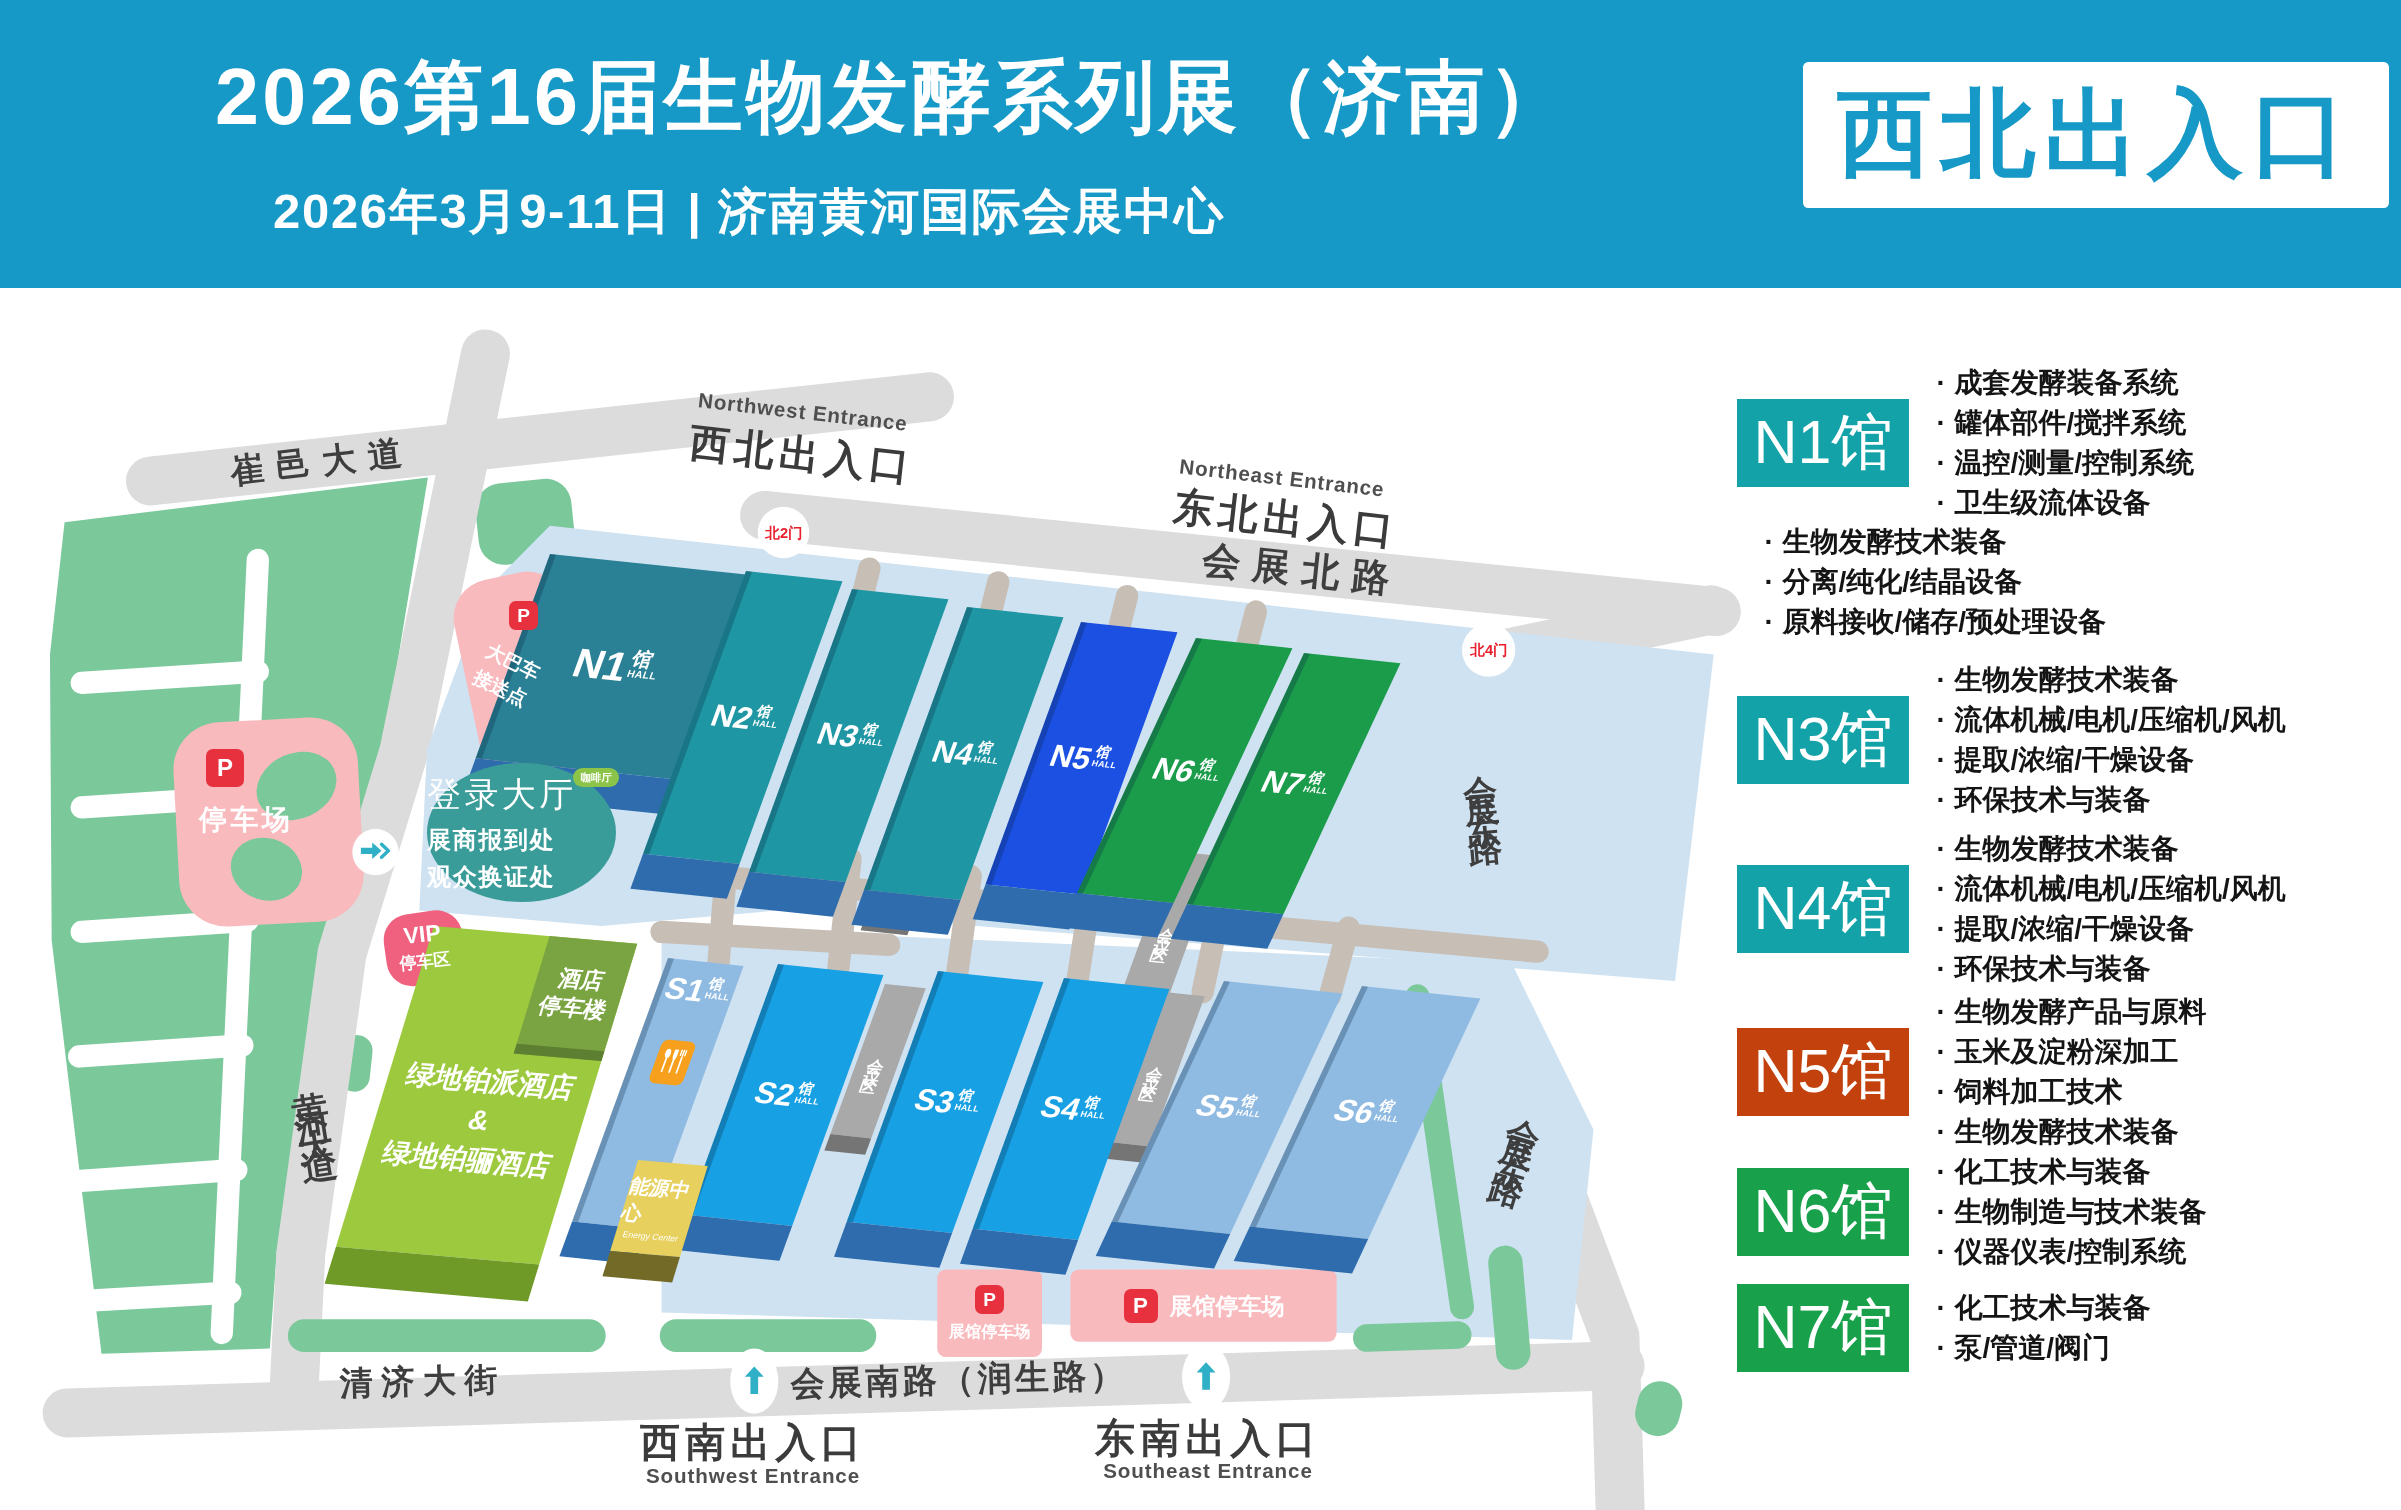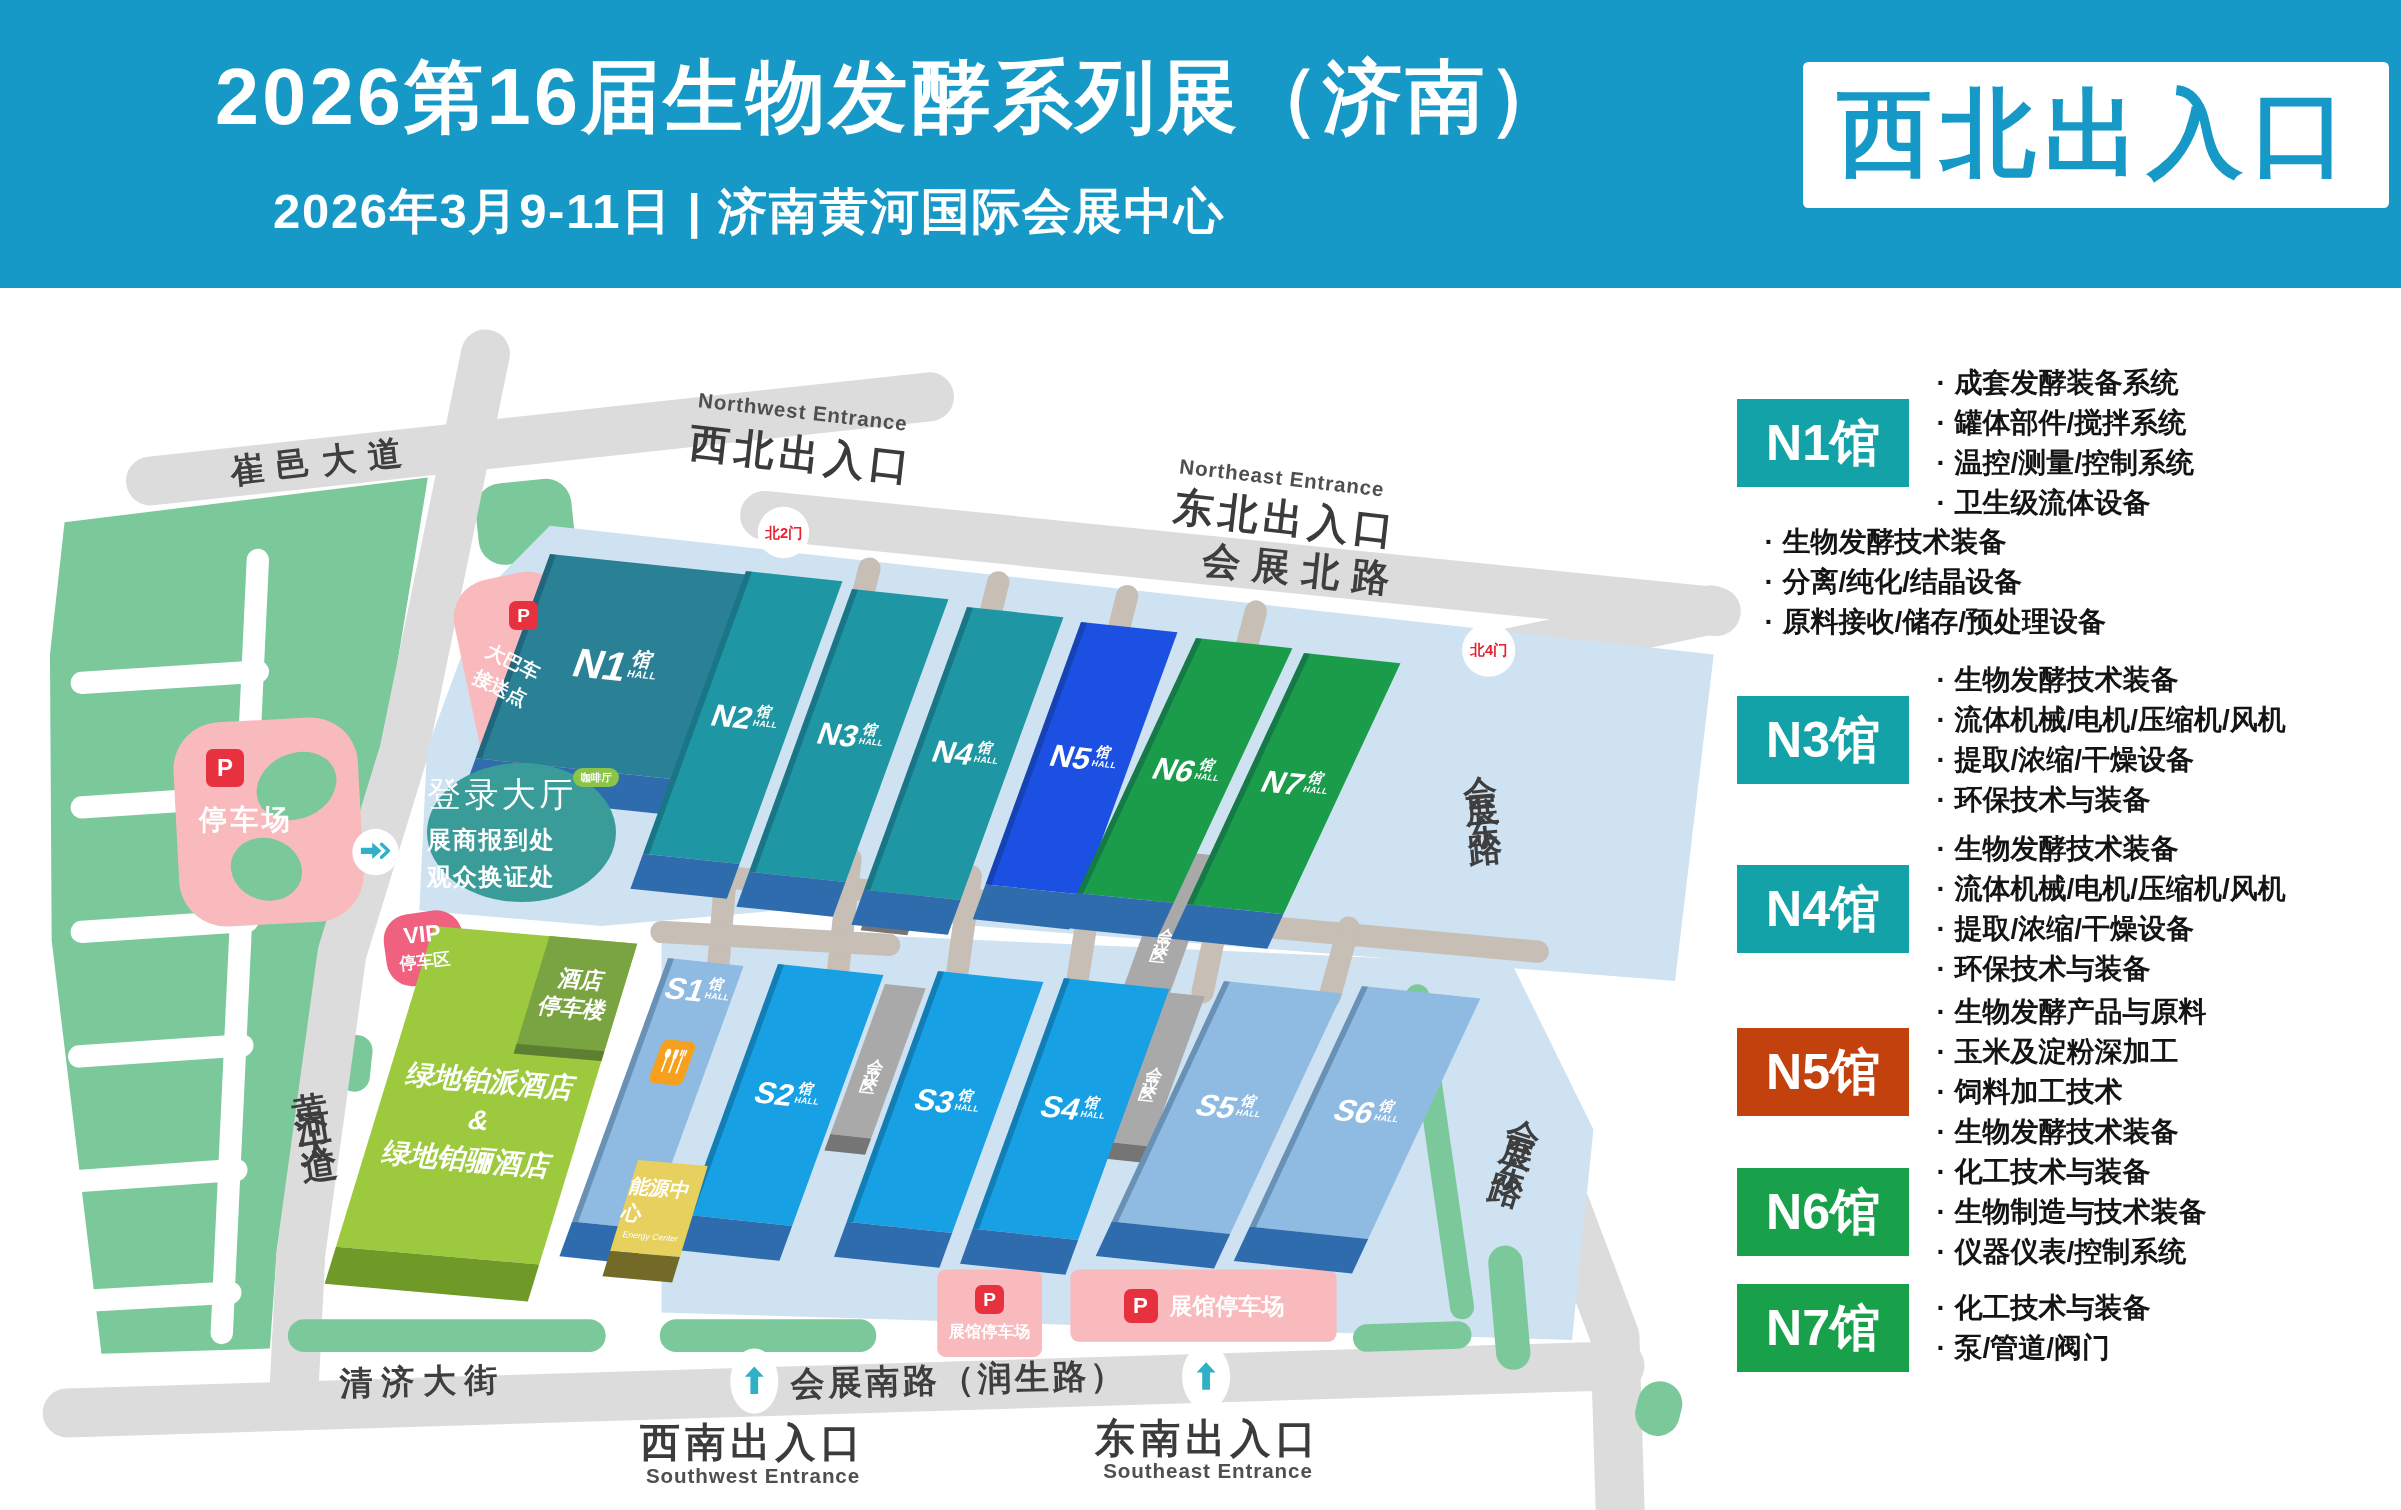--- a/index.html
+++ b/index.html
@@ -10,21 +10,21 @@
   #header{position:absolute;left:0;top:0;width:2401px;height:288px;background:#1699c6;}
   #title{position:absolute;left:215px;top:45px;font-size:79px;font-weight:800;color:#fff;letter-spacing:3.4px;}
   #subtitle{position:absolute;left:273px;top:179px;font-size:49px;font-weight:800;color:#fff;letter-spacing:1.7px;}
   #badge{position:absolute;left:1803px;top:62px;width:586px;height:146px;background:#fff;border-radius:5.2px;
          display:flex;align-items:center;justify-content:center;}
   #badge span{font-size:95px;font-weight:800;color:#1699c6;letter-spacing:8.6px;}
 
   
   .lrow{position:absolute;left:1737px;width:653px;display:flex;align-items:center;}
   .lbox{width:172px;height:88px;flex:0 0 172px;display:flex;align-items:center;justify-content:center;
-        color:#fff;font-size:50px;font-weight:700;}
+        color:#fff;font-size:61px;font-weight:400;}
   .lbox.teal{background:#12a2a7}.lbox.blue{background:#c2410c}.lbox.green{background:#18a04b}
   .lul{list-style:none;margin:0 0 0 27.5px;padding:0;}
   .lul li{font-size:28px;font-weight:700;color:#141414;line-height:40px;white-space:nowrap;}
   .lul li::before{content:"·";margin-right:8.6px;font-weight:900;}
 
   
   #mapsvg{position:absolute;left:0;top:0;}
 
   
   .hall{position:absolute;transform-origin:top left;transform:rotate(6deg) skewX(-14deg);

